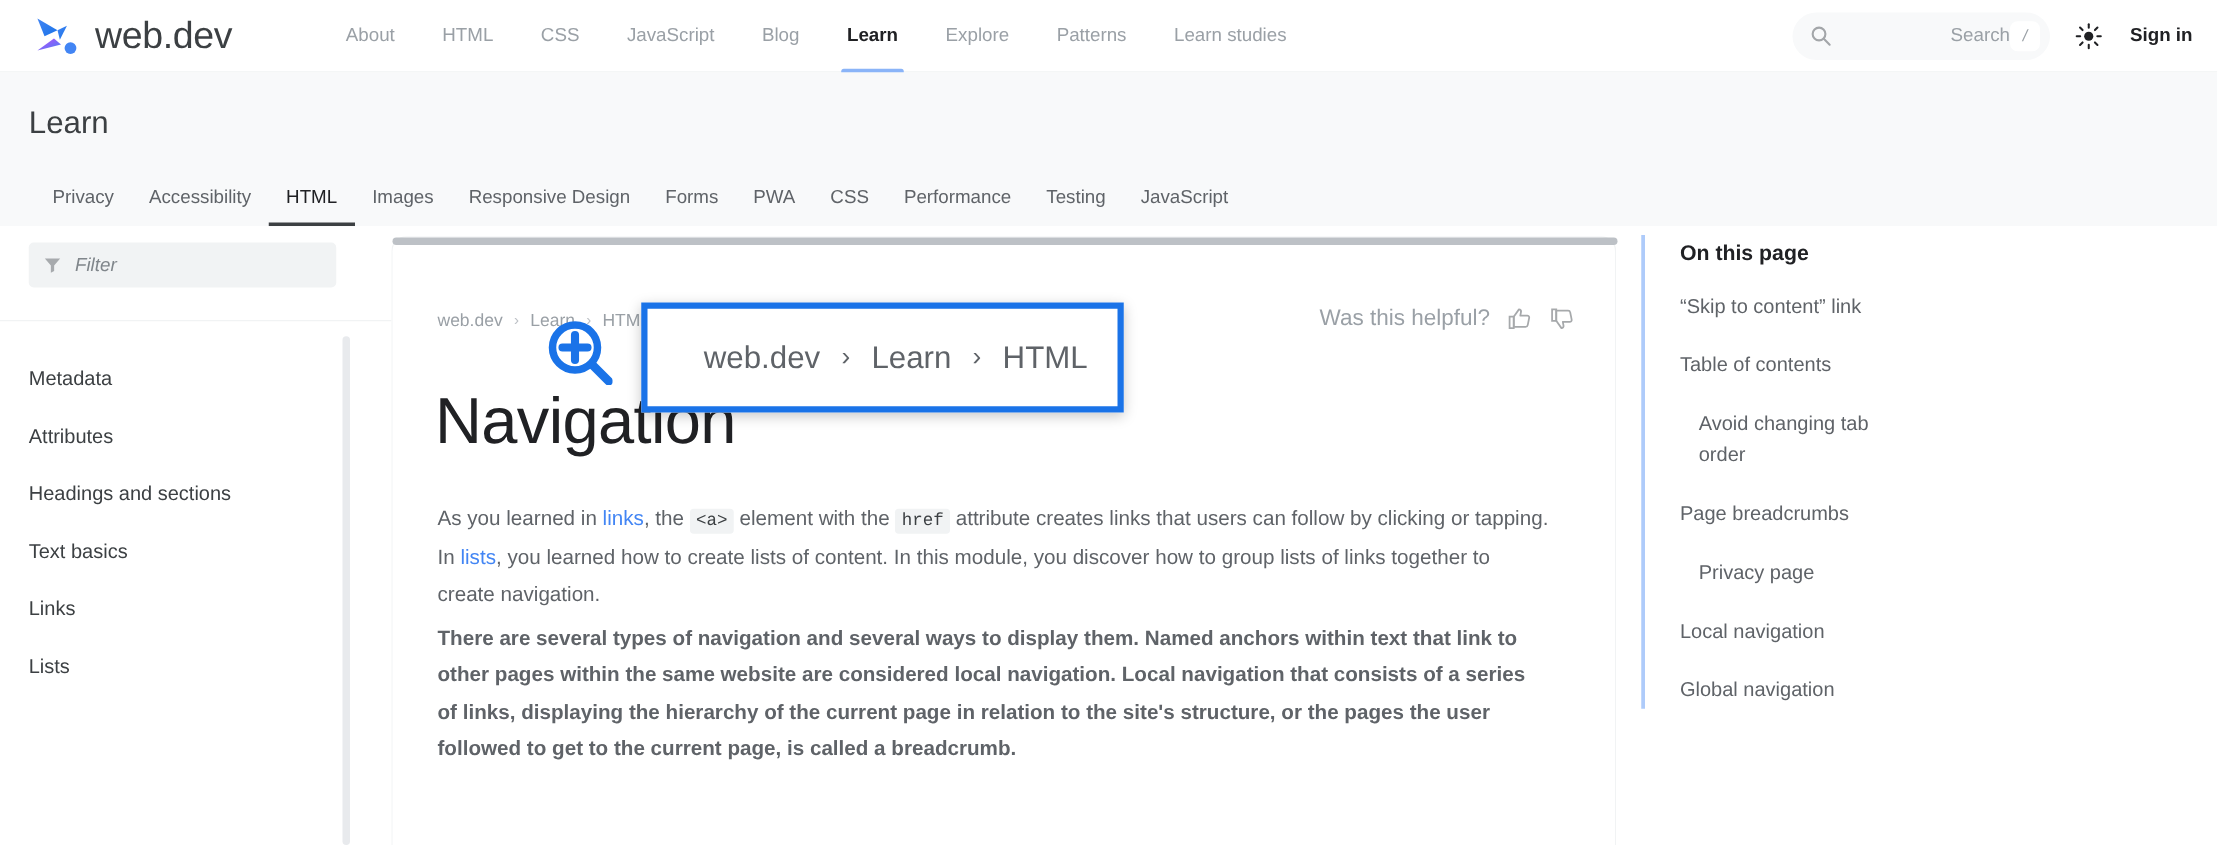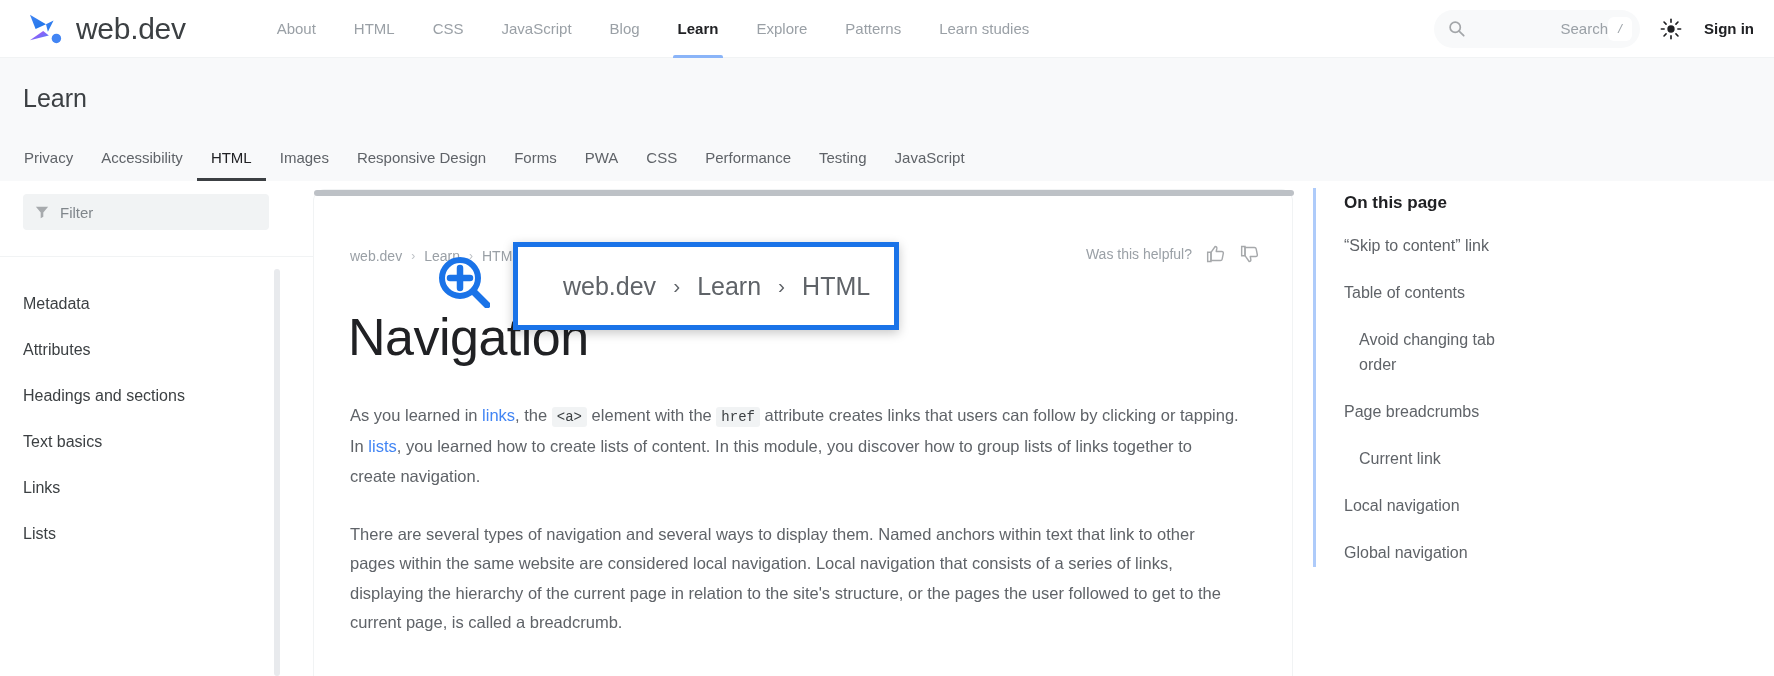--- a/index.html
+++ b/index.html
@@ -91,21 +91,21 @@
   .subheader {
     position: absolute; left: 0; top: 58px;
     width: 1774px; height: 123px;
     background: #f8f9fa;
   }
   .sub-title {
     position: absolute; left: 23px; top: 26px;
     font-size: 25px; color: #3c4043; font-weight: 400;
   }
   .subnav {
-    position: absolute; left: 10px; bottom: 0;
+    position: absolute; left: 28px; bottom: 0;
     display: flex; align-items: flex-start; height: 48px;
   }
   .subnav-item {
     position: relative;
     font-size: 15px; color: #5f6368;
     padding: 0 14px; height: 48px;
     display: flex; align-items: center;
     white-space: nowrap; cursor: pointer;
   }
   .subnav-item.active { color: #202124; }
@@ -126,21 +126,21 @@
   .lsidebar {
     position: absolute; left: 0; top: 0;
     width: 313px; height: 495px;
     background: #ffffff;
   }
   .filter-wrap {
     position: absolute; left: 23px; top: 13px;
     width: 246px; height: 36px;
     background: #f1f3f4; border-radius: 4px;
     display: flex; align-items: center;
-    padding: 0 12px; cursor: text;
+    padding: 0 12px; cursor: text; font-style: italic;
   }
   .funnel-ic { width: 14px; height: 14px; opacity: .5; }
   .filter-ph { font-size: 15px; color: #80868b; margin-left: 11px; }
 
   .lnav {
     position: absolute; left: 0; top: 75px;
     width: 313px; height: 420px;
     border-top: 1px solid #f1f3f4;
     padding-top: 24px;
   }
@@ -179,38 +179,38 @@
     display: flex; align-items: center;
     font-size: 14px; color: #9aa0a6; gap: 9px;
   }
   .crumbs .sep { color: #bdc1c6; font-size: 12px; }
   .crumb-link { cursor: pointer; }
 
   .helpful {
     position: absolute; right: 32px; top: 54px;
     display: flex; align-items: center; gap: 14px;
   }
-  .helpful-txt { font-size: 14px; color: #9aa0a6; white-space: nowrap; }
+  .helpful-txt { font-size: 18px; color: #9aa0a6; white-space: nowrap; }
   .thumb { width: 20px; height: 20px; cursor: pointer; opacity: .55; }
 
   .page-h1 {
     position: absolute; left: 34px; top: 82px;
     font-size: 52px; font-weight: 400; color: #202124;
     letter-spacing: -0.5px;
     white-space: nowrap;
   }
 
   .para {
     position: absolute; left: 36px;
     width: 890px;
     font-size: 16.5px; line-height: 29.5px;
     color: #5f6368;
   }
   .para.p1 { top: 194px; }
-  .para.p2 { top: 313px; }
+  .para.p2 { top: 290px; font-weight: bold; }
   .para a { color: #4285f4; text-decoration: none; cursor: pointer; }
   .code {
     font-family: "Liberation Mono", monospace;
     font-size: 14px;
     background: #f1f3f4; color: #3c4043;
     padding: 2px 5px; border-radius: 3px;
   }
 
   
   .rsidebar {
@@ -396,21 +396,21 @@
     </section>
 
     <aside class="rsidebar">
       <div class="otp-rule"></div>
       <div class="otp-title">On this page</div>
       <nav class="otp-list">
         <div class="otp-item">“Skip to content” link</div>
         <div class="otp-item">Table of contents</div>
         <div class="otp-item lvl2">Avoid changing tab order</div>
         <div class="otp-item">Page breadcrumbs</div>
-        <div class="otp-item lvl2">Current link</div>
+        <div class="otp-item lvl2">Privacy page</div>
         <div class="otp-item">Local navigation</div>
         <div class="otp-item">Global navigation</div>
       </nav>
     </aside>
 
   </div>
 
   <svg class="mag-icon" viewBox="0 0 52 52">
     <line x1="34" y1="34" x2="49" y2="49" stroke="#1a73e8" stroke-width="7" stroke-linecap="round"></line>
     <circle cx="22" cy="22" r="18" fill="#ffffff" stroke="#1a73e8" stroke-width="6"></circle>

